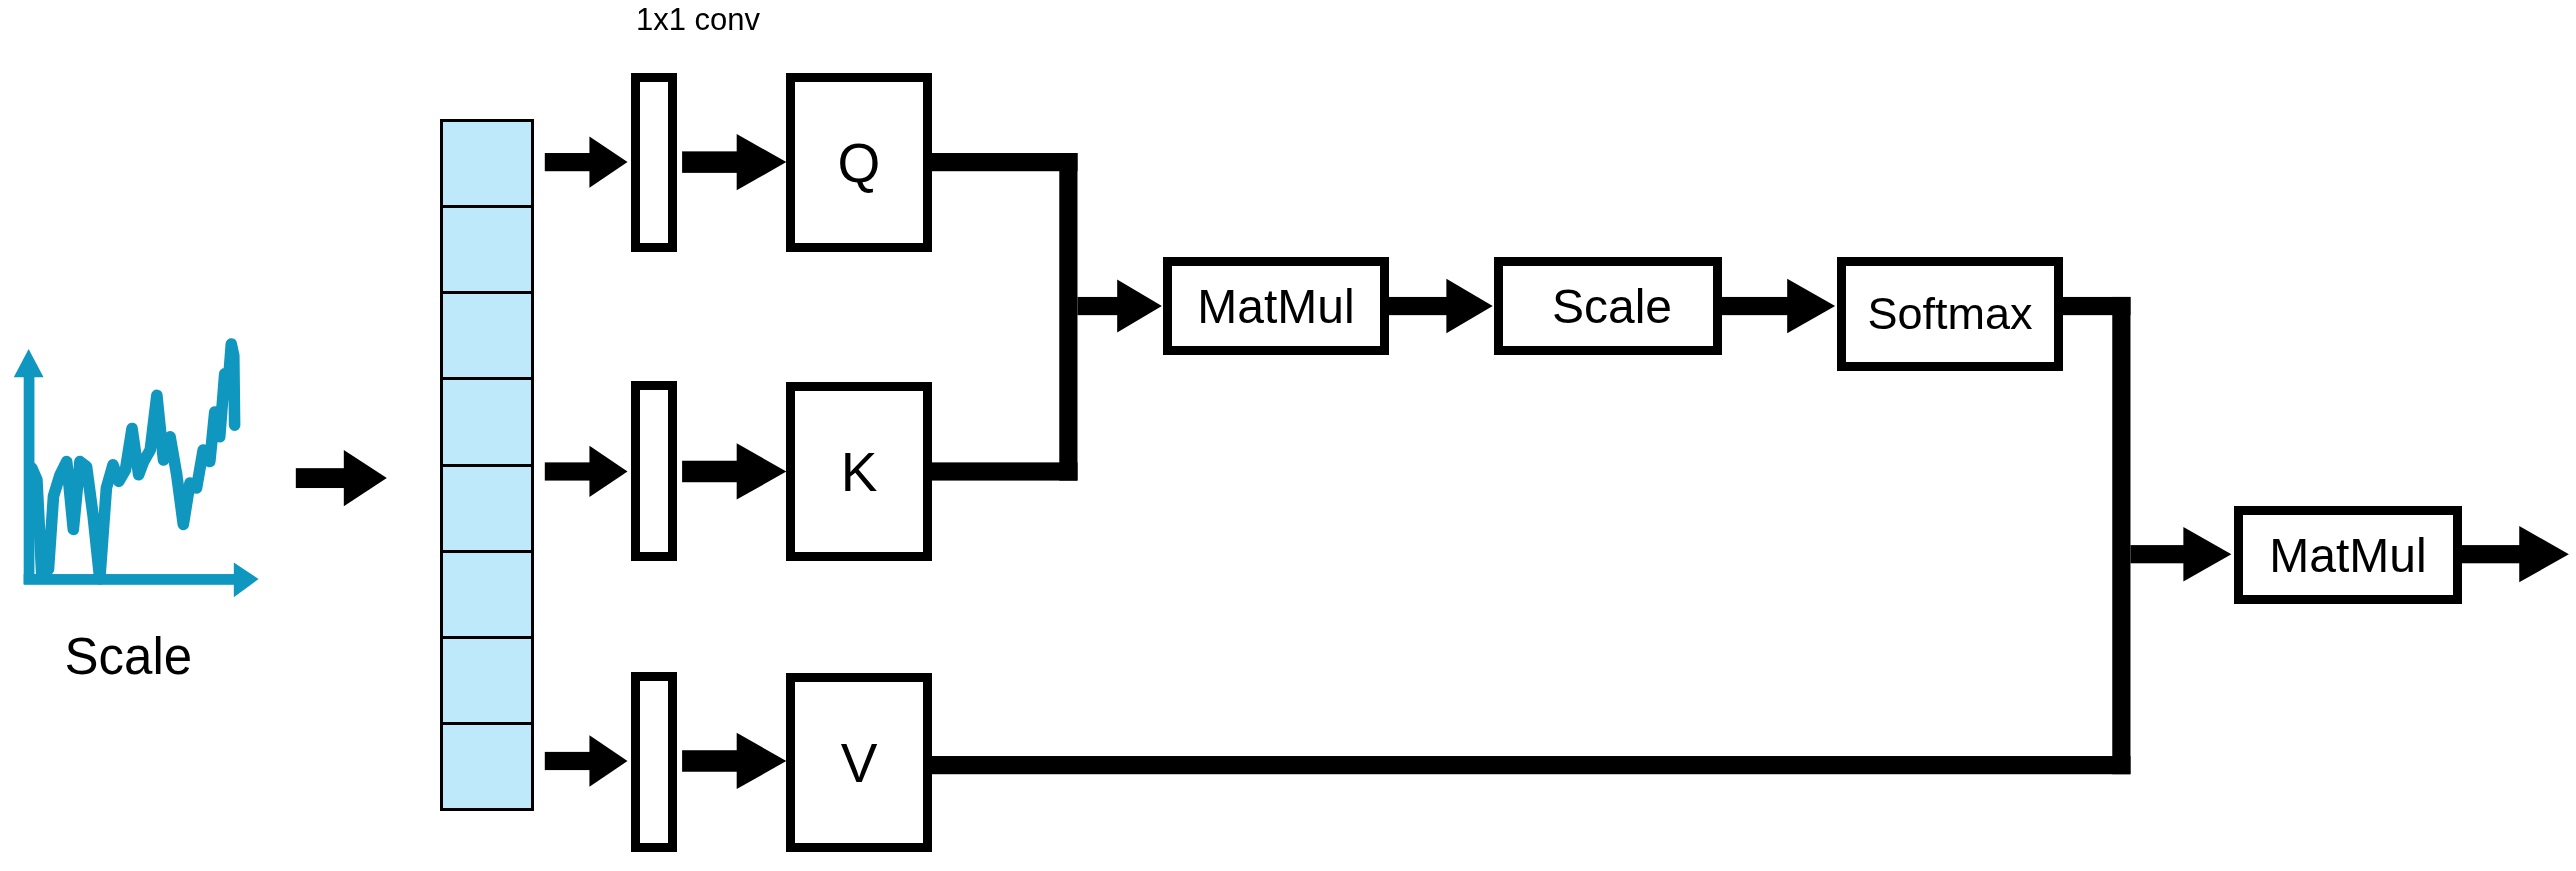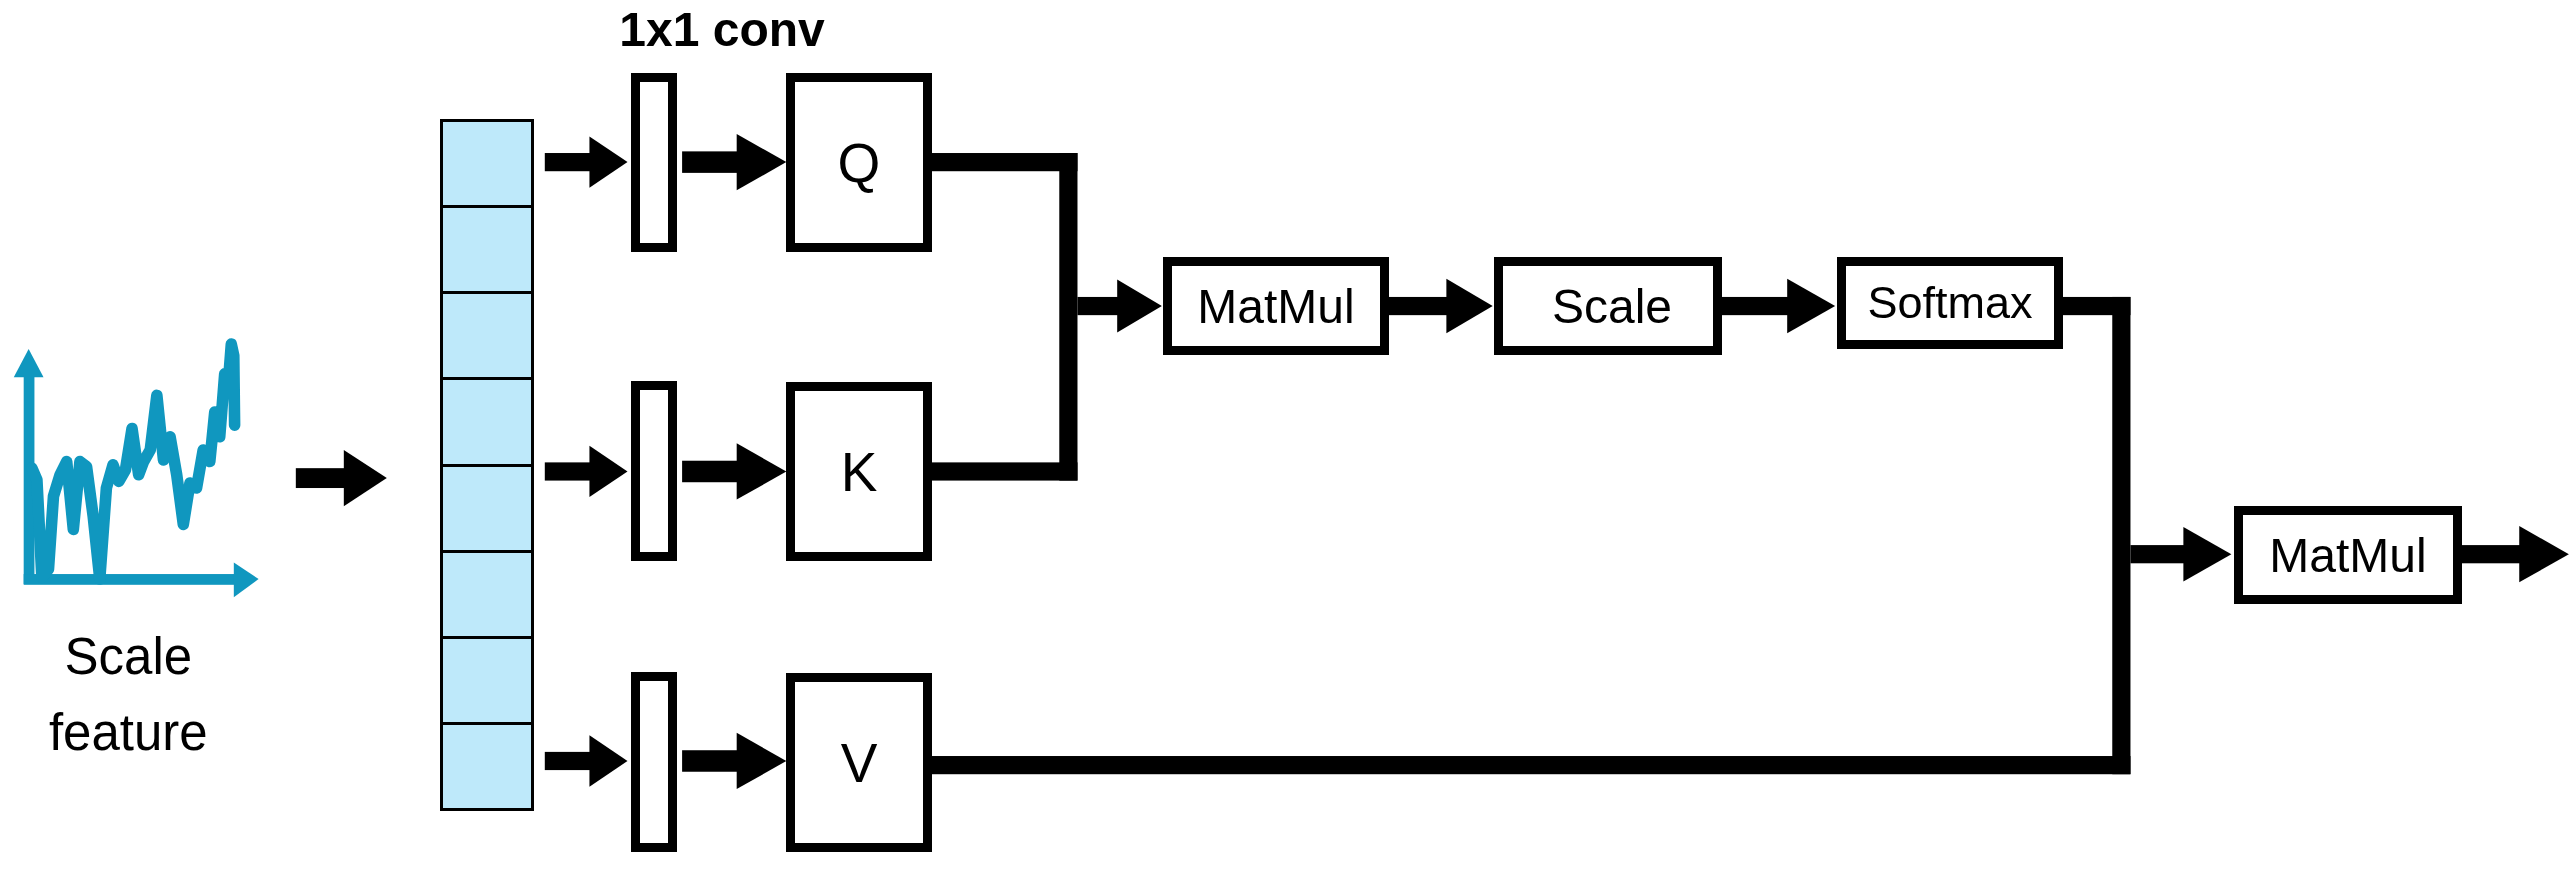--- a/index.html
+++ b/index.html
@@ -59,25 +59,24 @@
     background: #bee9fa;
   }
   #feature-column .cell:last-child { border-bottom: none; }
   .diagram-label {
     position: absolute;
     color: #000000;
     text-align: center;
     white-space: nowrap;
   }
   #conv-label {
-    left: 554px;
+    left: 530px;
     top: 1.7px;
     width: 336px;
-    font-size: 48px;
-    font-weight: bold;
+    font-size: 31px;
   }
   #input-label {
     left: 8.3px;
     top: 619px;
     width: 240px;
     font-size: 51px;
     line-height: 76px;
   }
 </style>
 </head>
@@ -165,21 +164,20 @@
     <g>
       <rect x="2975" y="659" width="72" height="22"></rect>
       <polygon points="3045,636 3105,670 3045,704"></polygon>
     </g>
   </svg>
 
   <div id="conv-label" class="diagram-label">1x1 conv</div>
 
   <div id="input-label" class="diagram-label">
     <div>Scale</div>
-    <div>feature</div>
   </div>
 
   <div id="feature-column">
       <div class="cell"></div>
       <div class="cell"></div>
       <div class="cell"></div>
       <div class="cell"></div>
       <div class="cell"></div>
       <div class="cell"></div>
       <div class="cell"></div>
@@ -189,17 +187,17 @@
   <div class="conv-bar" style="left:631px; top:73px;  width:46px; height:179px;"></div>
   <div class="conv-bar" style="left:631px; top:381px; width:46px; height:180px;"></div>
   <div class="conv-bar" style="left:631px; top:672px; width:46px; height:180px;"></div>
 
   <div class="node-box qkv-box" style="left:786px; top:73px;  width:146px; height:179px;">Q</div>
   <div class="node-box qkv-box" style="left:786px; top:382px; width:146px; height:179px;">K</div>
   <div class="node-box qkv-box" style="left:786px; top:673px; width:146px; height:179px;">V</div>
 
   <div class="node-box op-box" style="left:1163px; top:257px; width:226px; height:98px;">MatMul</div>
   <div class="node-box op-box" style="left:1494px; top:257px; width:228px; height:98px;padding-left:8px;">Scale</div>
-  <div class="node-box op-box small-text" style="left:1837px; top:257px; width:226px; height:92px;">Softmax</div>
+  <div class="node-box op-box small-text" style="left:1837px; top:257px; width:226px; height:114px;">Softmax</div>
   <div class="node-box op-box" style="left:2234px; top:506px; width:228px; height:98px;">MatMul</div>
 
 </div>
 
 
 </body></html>

